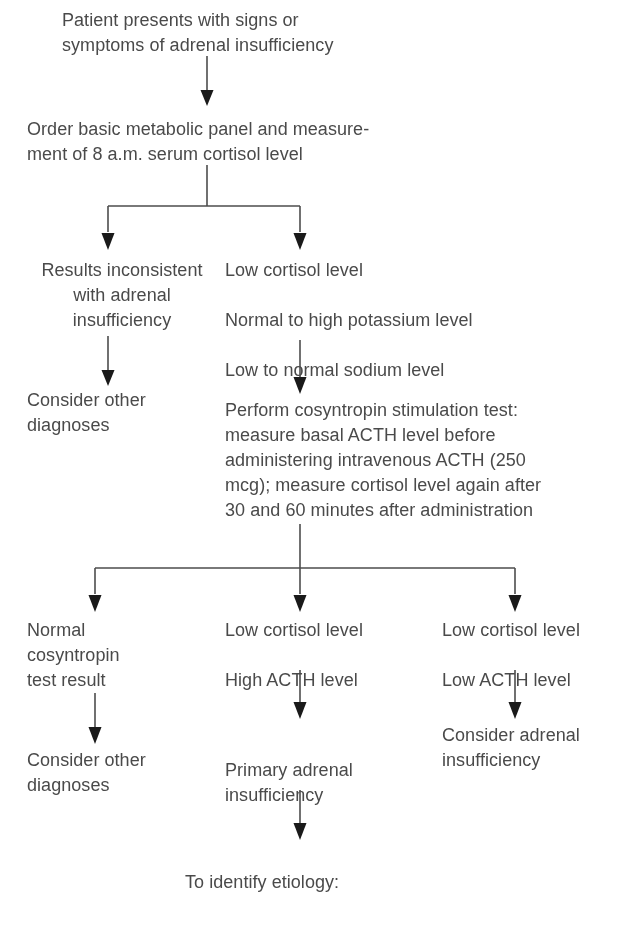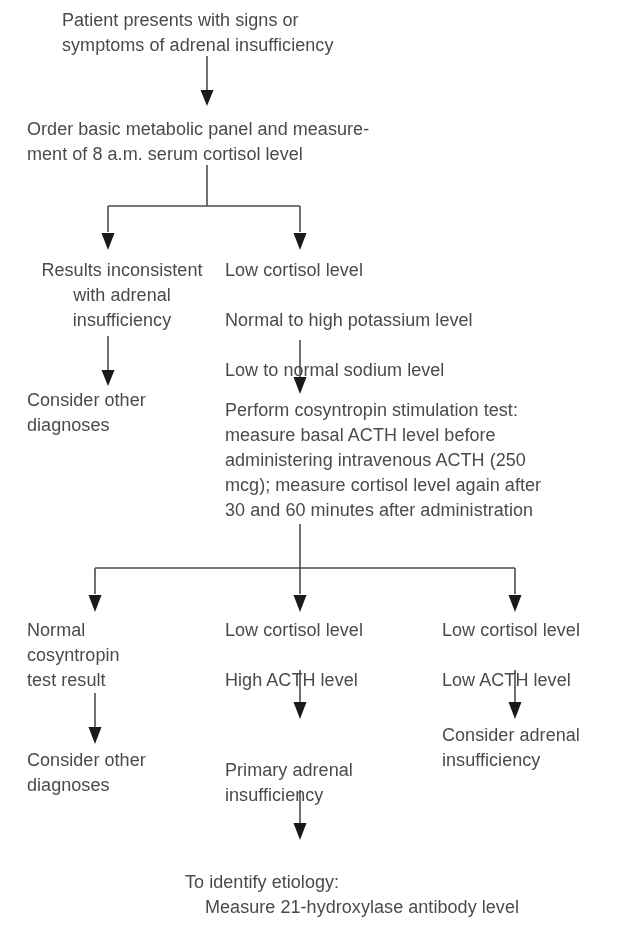--- a/index.html
+++ b/index.html
@@ -148,17 +148,16 @@
 
   <div class="node" style="left:442px; top:618px; width:184px;">Low cortisol level
 
 Low ACTH level</div>
 
   <div class="node" style="left:442px; top:723px; width:184px;">Consider adrenal
 insufficiency</div>
 
   <div class="node" style="left:185px; top:845px; width:441px;">
     <span>To identify etiology:</span>
-    <span class="sub-line">Measure 21-hydroxylase antibody level</span>
     
   </div>
 
 </div>
 
 </body></html>

